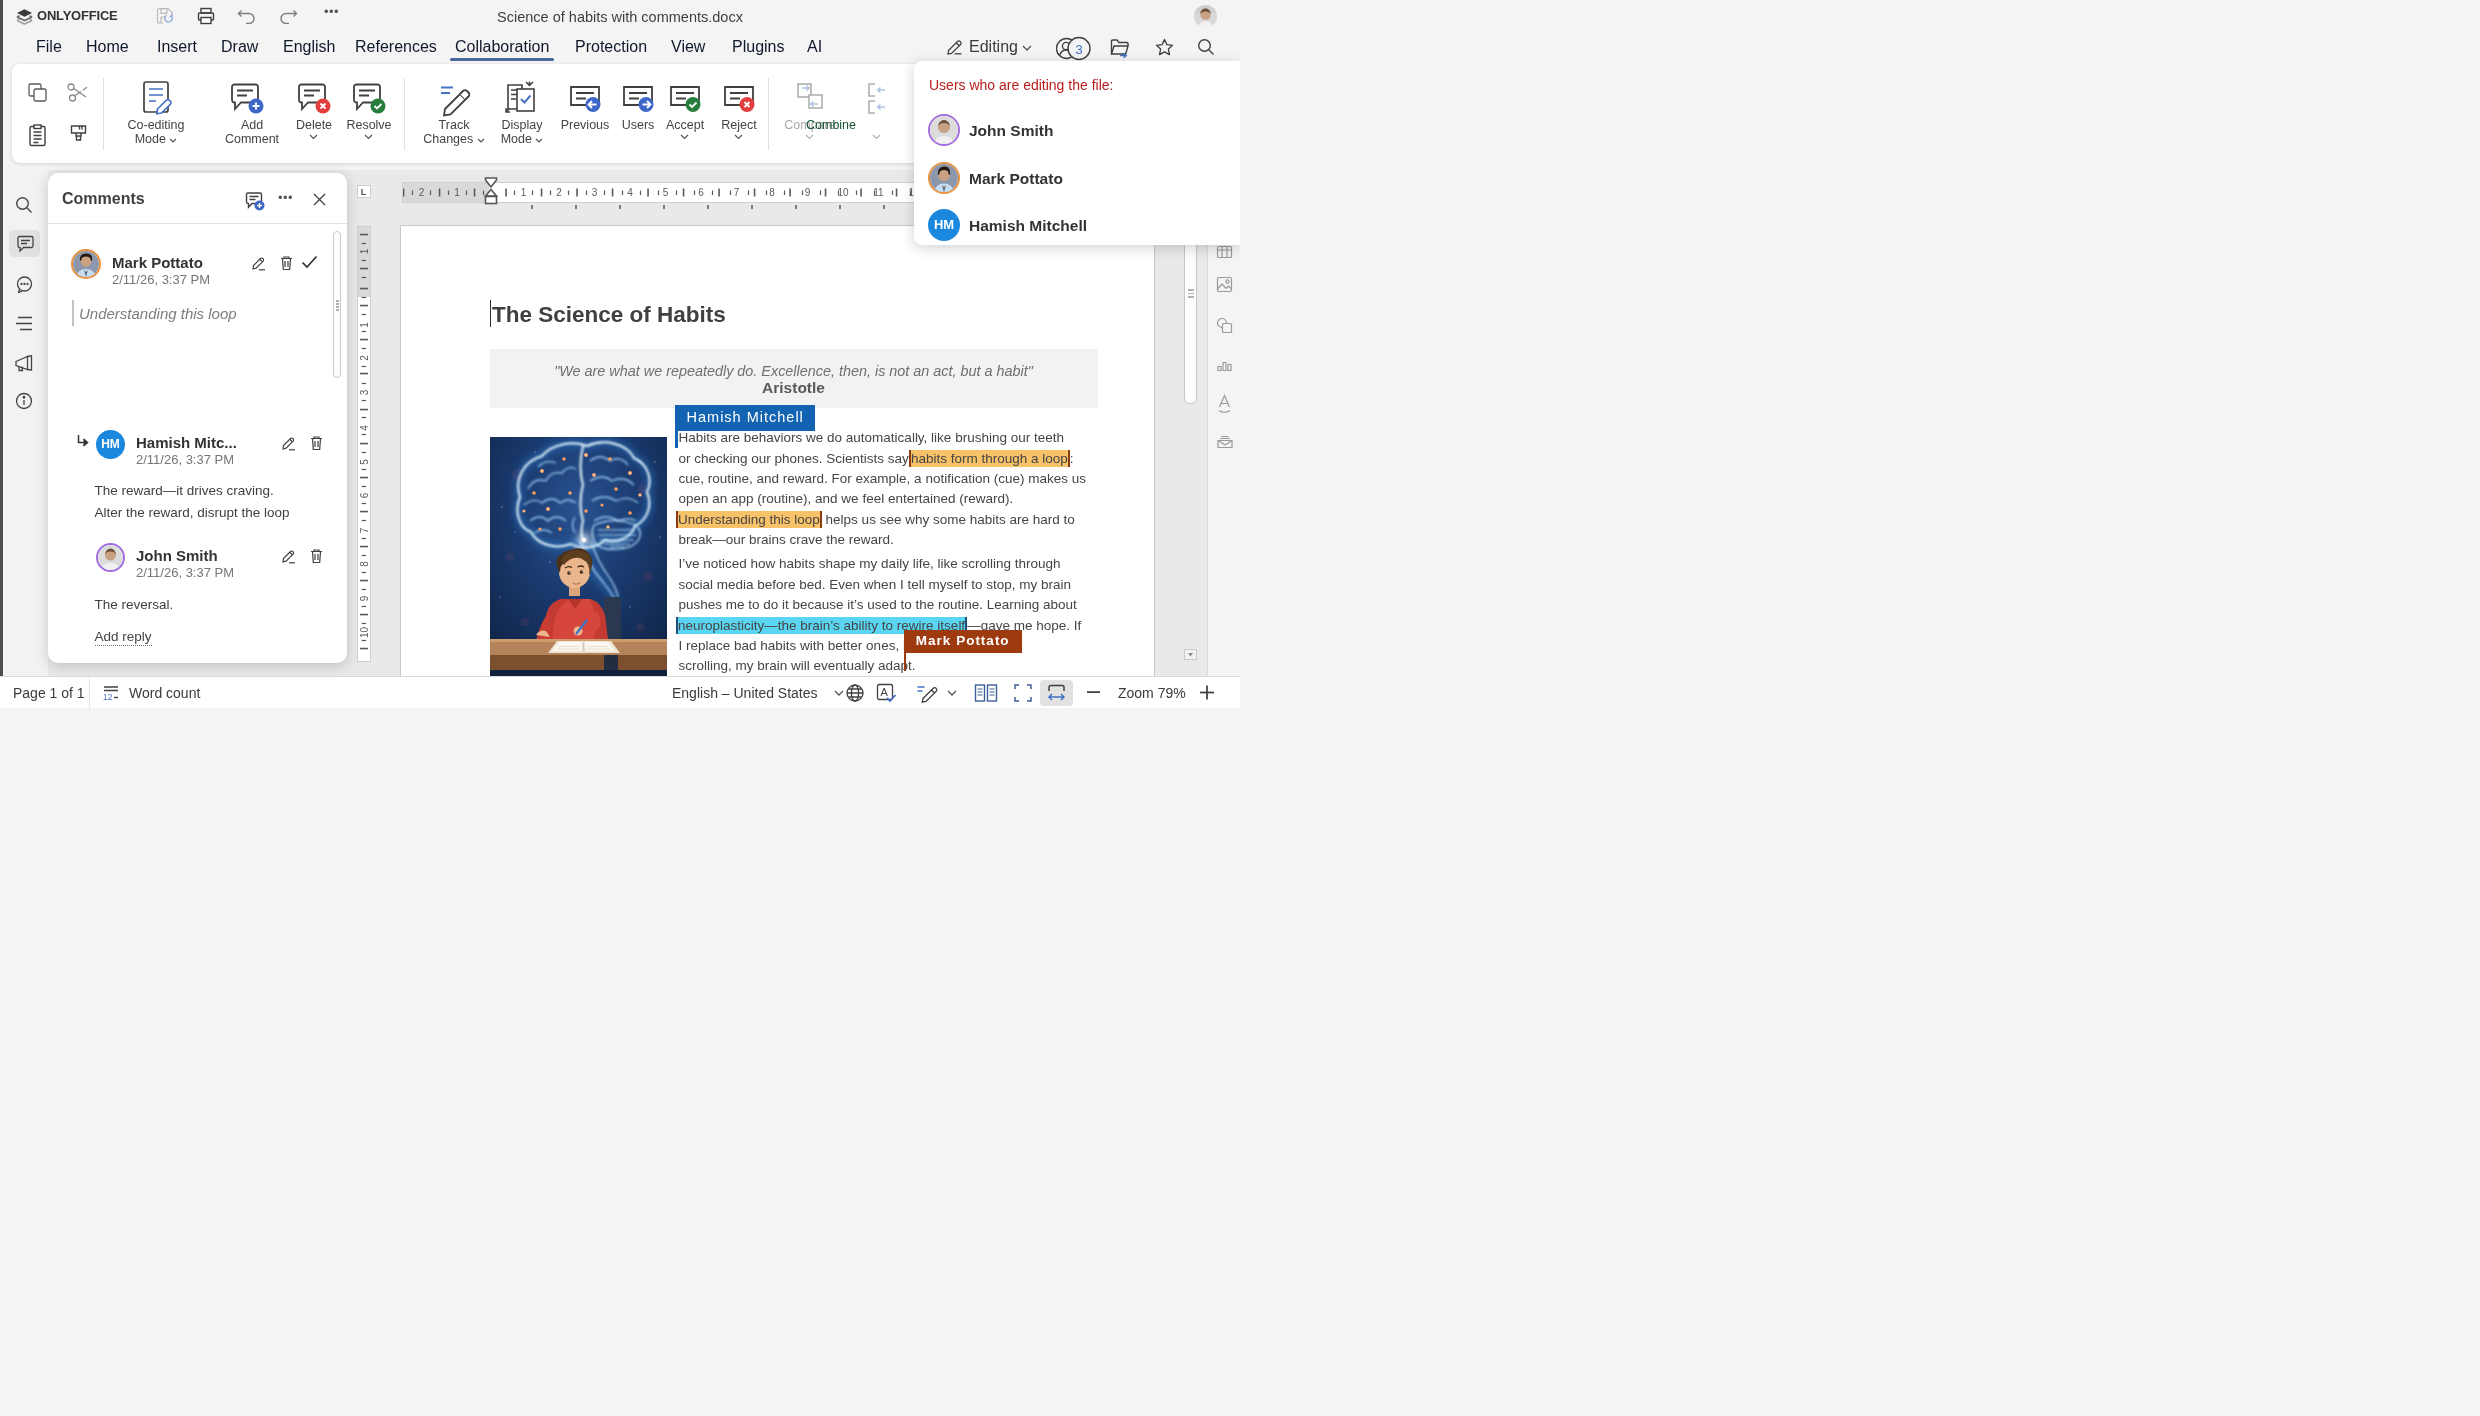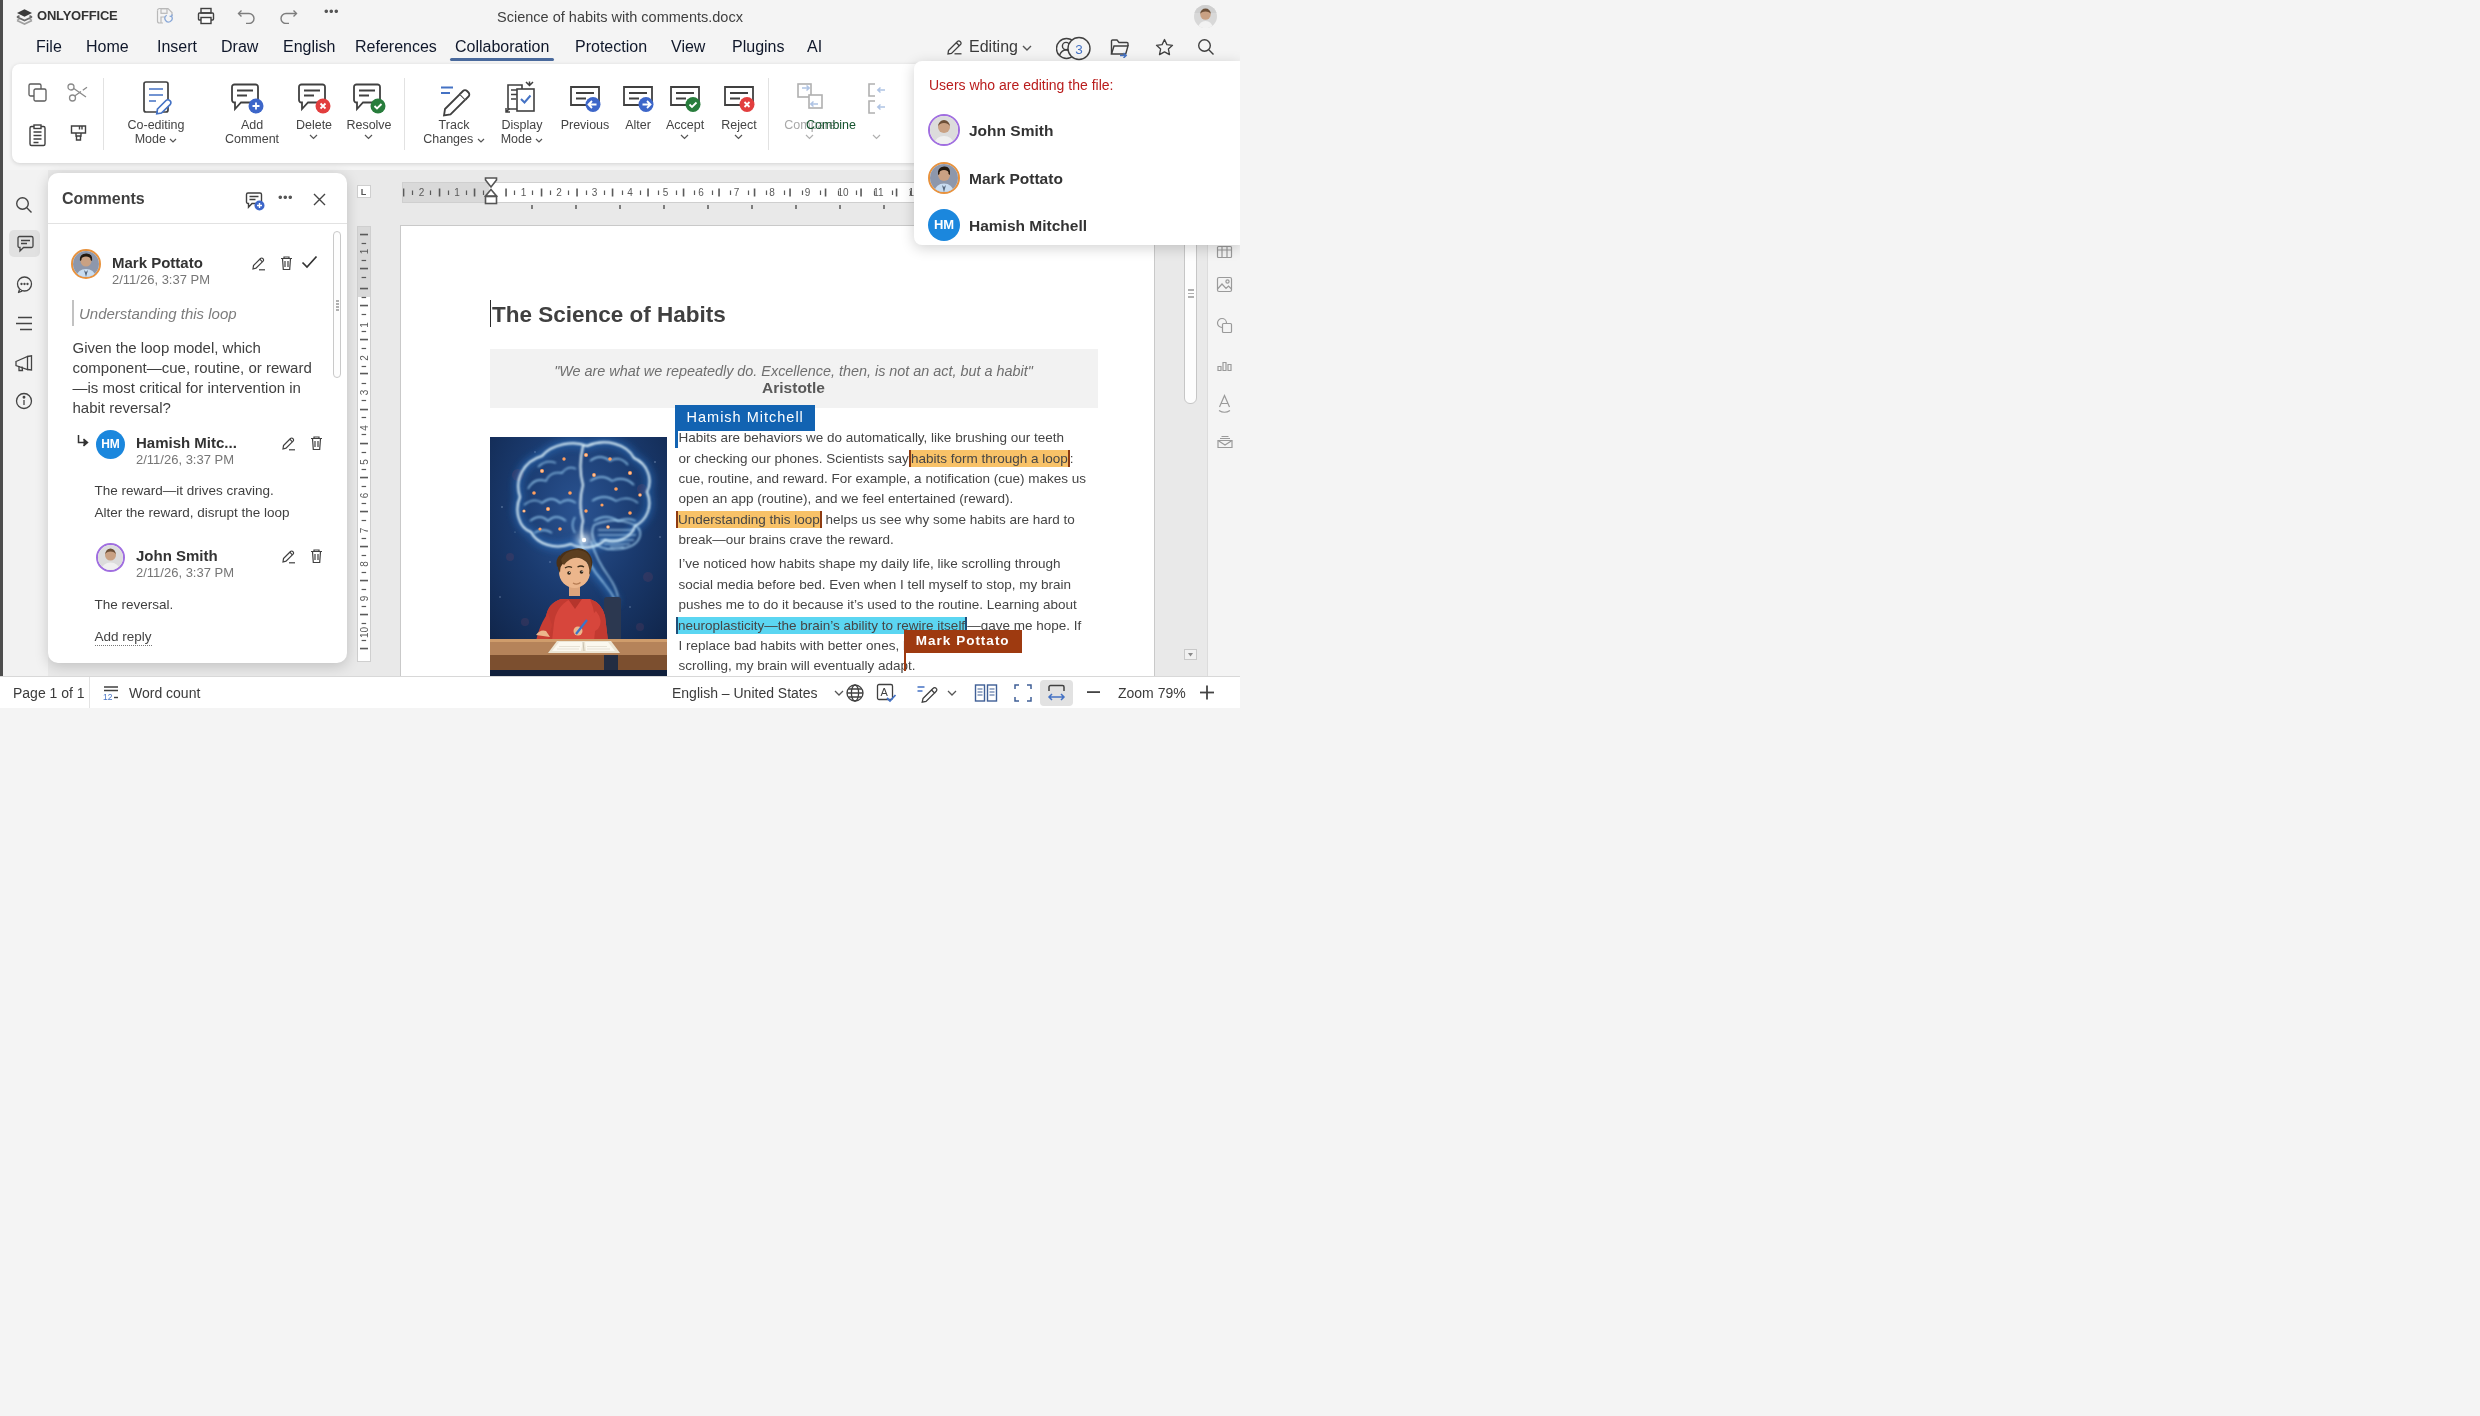--- a/index.html
+++ b/index.html
@@ -558,21 +558,21 @@
       <circle cx="28" cy="25.5" r="7.5" fill="#3d66c9"></circle>
       <path d="M31.5 25.5 h-7 M27 22 l-3.5 3.5 L27 29" stroke="#fff" stroke-width="1.8"></path>
     </svg>
     <div class="tlabel" style="left:543px;top:55px;width:60px">Previous</div>
     <svg class="abs" style="left:606px;top:15px" width="40" height="40" viewBox="0 0 40 40" fill="none">
       <path d="M6 8 h28 v18 h-28 z" stroke="#404040" stroke-width="1.8"></path>
       <path d="M11 14 h18 M11 19.5 h10" stroke="#404040" stroke-width="1.8"></path>
       <circle cx="28" cy="25.5" r="7.5" fill="#3d66c9"></circle>
       <path d="M24.5 25.5 h7 M29 22 l3.5 3.5 L29 29" stroke="#fff" stroke-width="1.8"></path>
     </svg>
-    <div class="tlabel" style="left:596px;top:55px;width:60px">Alter</div>
+    <div class="tlabel" style="left:596px;top:55px;width:60px">Users</div>
     <svg class="abs" style="left:653px;top:15px" width="40" height="40" viewBox="0 0 40 40" fill="none">
       <path d="M6 8 h28 v18 h-28 z" stroke="#404040" stroke-width="1.8"></path>
       <path d="M11 14 h18 M11 19.5 h10" stroke="#404040" stroke-width="1.8"></path>
       <circle cx="28" cy="25.5" r="7.5" fill="#287d3c"></circle>
       <path d="M24.5 25.5 l2.5 2.5 l4.5-4.5" stroke="#fff" stroke-width="1.8"></path>
     </svg>
     <div class="tlabel" style="left:643px;top:55px;width:60px">Accept</div>
     <svg class="abs" style="left:668px;top:70px" width="9" height="6" viewBox="0 0 9 6">
       <path d="M1 1 L4.5 4.5 L8 1" fill="none" stroke="#555" stroke-width="1.2"></path>
     </svg>
@@ -640,21 +640,20 @@
     </svg>
     <svg class="abs" style="left:231px;top:82px" width="15" height="16" viewBox="0 0 15 16" fill="none" stroke="#404040" stroke-width="1.2">
       <path d="M2 3.5 h11 M5 3.5 V2 h5 v1.5 M3.5 3.5 l0.8 11 h6.4 l0.8-11"></path>
       <path d="M6 6 v6 M9 6 v6"></path>
     </svg>
     <svg class="abs" style="left:253px;top:82px" width="17" height="14" viewBox="0 0 17 14" fill="none" stroke="#333" stroke-width="1.7">
       <path d="M1.5 7.5 L6 12 L15.5 1.5"></path>
     </svg>
     <div class="abs" style="left:23.5px;top:127px;width:2.5px;height:26px;background:#c2c2c2"></div>
     <div class="abs" style="left:31px;top:132.1px;font-size:15px;font-style:italic;color:#7c7c7c;line-height:18px">Understanding this loop</div>
-    <div class="abs" style="left:24.5px;top:165.9px;white-space:nowrap;font-size:15px;line-height:20px;color:#3f3f3f">Given the loop model, which<br>component—cue, routine, or reward<br>—is most critical for intervention in<br>habit reversal?</div>
     <svg class="abs" style="left:29px;top:262px" width="12" height="13" viewBox="0 0 12 13" fill="none" stroke="#333" stroke-width="1.5">
       <path d="M1.5 0 V7.5 H9"></path>
       <path d="M6.5 4 L10.5 7.5 L6.5 11" fill="#333"></path>
     </svg>
     <div class="abs" style="left:48px;top:257.5px;width:29px;height:29px;border-radius:50%;background:#1b87dd;color:#fff;font-size:12px;font-weight:bold;text-align:center;line-height:29px">HM</div>
     <div class="abs nm" style="left:88px;top:261px;font-size:15px">Hamish Mitc...</div>
     <div class="abs" style="left:88px;top:279px;font-size:13px;color:#767676">2/11/26, 3:37 PM</div>
     <svg class="abs" style="left:233px;top:262px" width="16" height="16" viewBox="0 0 16 16" fill="none" stroke="#404040" stroke-width="1.2">
       <path d="M2.5 10.5 L9.5 3.5 a1.6 1.6 0 0 1 2.3 0 l0.3 0.3 a1.6 1.6 0 0 1 0 2.3 L5 13.2 L2 14 Z"></path>
       <path d="M8.8 4.2 l2.6 2.6"></path>

